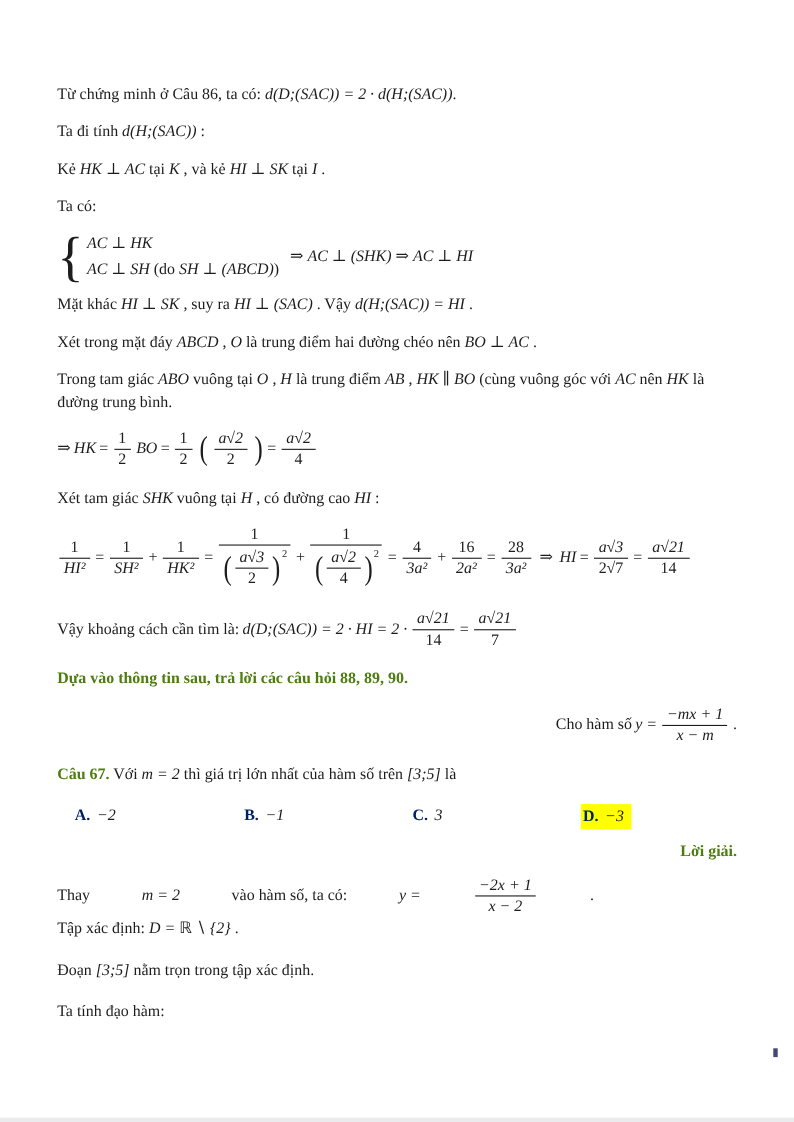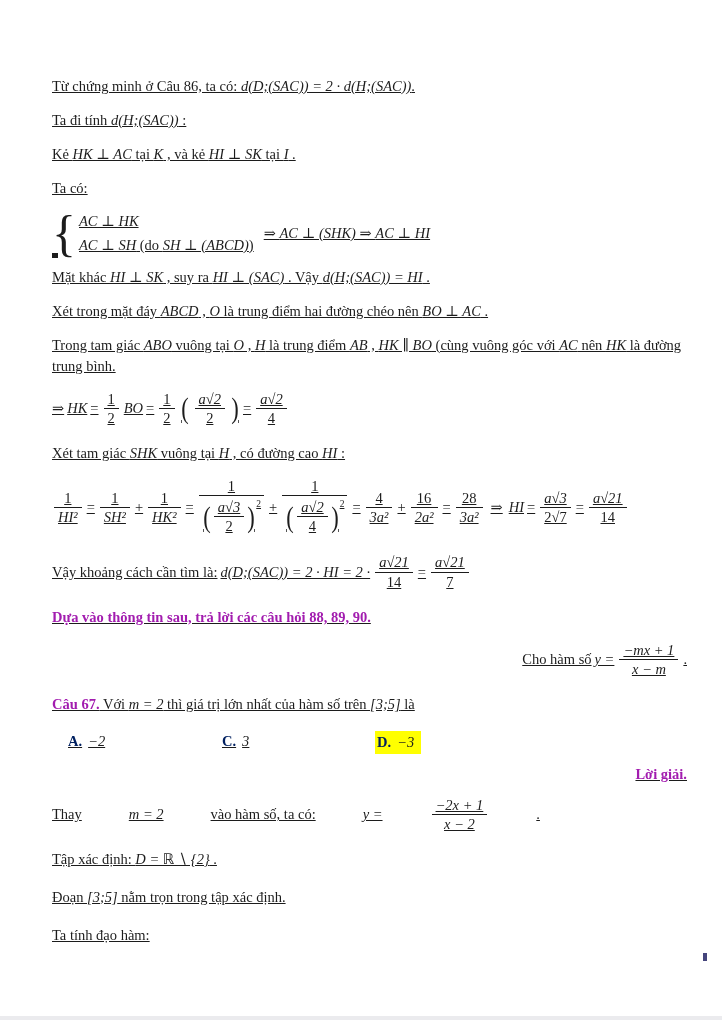--- a/index.html
+++ b/index.html
@@ -5,27 +5,26 @@
   html,body{margin:0;padding:0;background:#ffffff;}
   #page{
     position:relative;
     width:722px;height:1020px;
     background:#ffffff;
     overflow:hidden;
     font-family:"Liberation Serif","DejaVu Serif","DejaVu Sans",serif;
     font-size:14.5px;
     color:#1c1c1c;
     box-sizing:border-box;
-    padding:76px 35px 0 52px;
-    text-decoration:underline;
+    padding:76px 52px 0 52px;
   }
   p.line{margin:0 0 13px 0;line-height:1.45;}
   .m{font-style:italic;}
   .t{font-style:normal;}
-  .blue{color:#a21caf;font-weight:bold;}
+  .blue{color:#4d7c0f;font-weight:bold;}
   
   .disp{display:flex;align-items:center;gap:3px;margin:6px 0 14px 0;line-height:1.3;flex-wrap:nowrap;}
   .frac{display:inline-flex;flex-direction:column;text-align:center;vertical-align:middle;margin:0 2px;}
   .frac .num{display:block;padding:0 4px;line-height:1.25;}
   .frac .den{display:block;border-top:1px solid #1c1c1c;padding:0 4px;line-height:1.25;}
   .den-flex{display:inline-flex;align-items:center;justify-content:center;border-top:1px solid #1c1c1c;padding:2px 3px;}
   .paren{font-size:30px;font-weight:300;line-height:1;font-style:normal;transform:scaleX(.75);}
   .supsq{font-size:9.5px;align-self:flex-start;margin-top:0;font-style:normal;}
   
   .sys{display:flex;align-items:center;margin:2px 0 12px 0;}
@@ -196,27 +195,28 @@
         <span class="num m">−mx + 1</span>
         <span class="den m">x − m</span>
       </span>
     <span class="t"> .</span>
   </div>
 
   <p class="q-line"><span class="blue">Câu 67.</span><span class="t"> Với </span><span class="m">m = 2</span><span class="t"> thì giá trị lớn nhất của hàm số trên </span><span class="m">[3;5]</span><span class="t"> là</span></p>
 
   <div class="options">
     <div class="opt-a"><span class="opt-letter">A.</span><span class="m">−2</span></div>
+    <div class="opt-b"><span class="opt-letter">B.</span><span class="m">−1</span></div>
     <div class="opt-c"><span class="opt-letter">C.</span><span class="m">3</span></div>
     <div class="opt-d"><span class="opt-hl"><span class="opt-letter">D.</span><span class="m">−3</span></span></div>
   </div>
 
   <p class="centered blue">Lời giải.</p>
 
-  <div class="disp" style="margin:2px 0 15px 0;gap:47px;">
+  <div class="disp" style="margin:2px 0 0 0;gap:47px;">
     <span class="t">Thay </span>
     <span class="m">m = 2</span>
     <span class="t"> vào hàm số, ta có: </span>
     <span class="m">y =</span>
     <span class="frac">
         <span class="num m">−2x + 1</span>
         <span class="den m">x − 2</span>
       </span>
     <span class="t"> .</span>
   </div>

